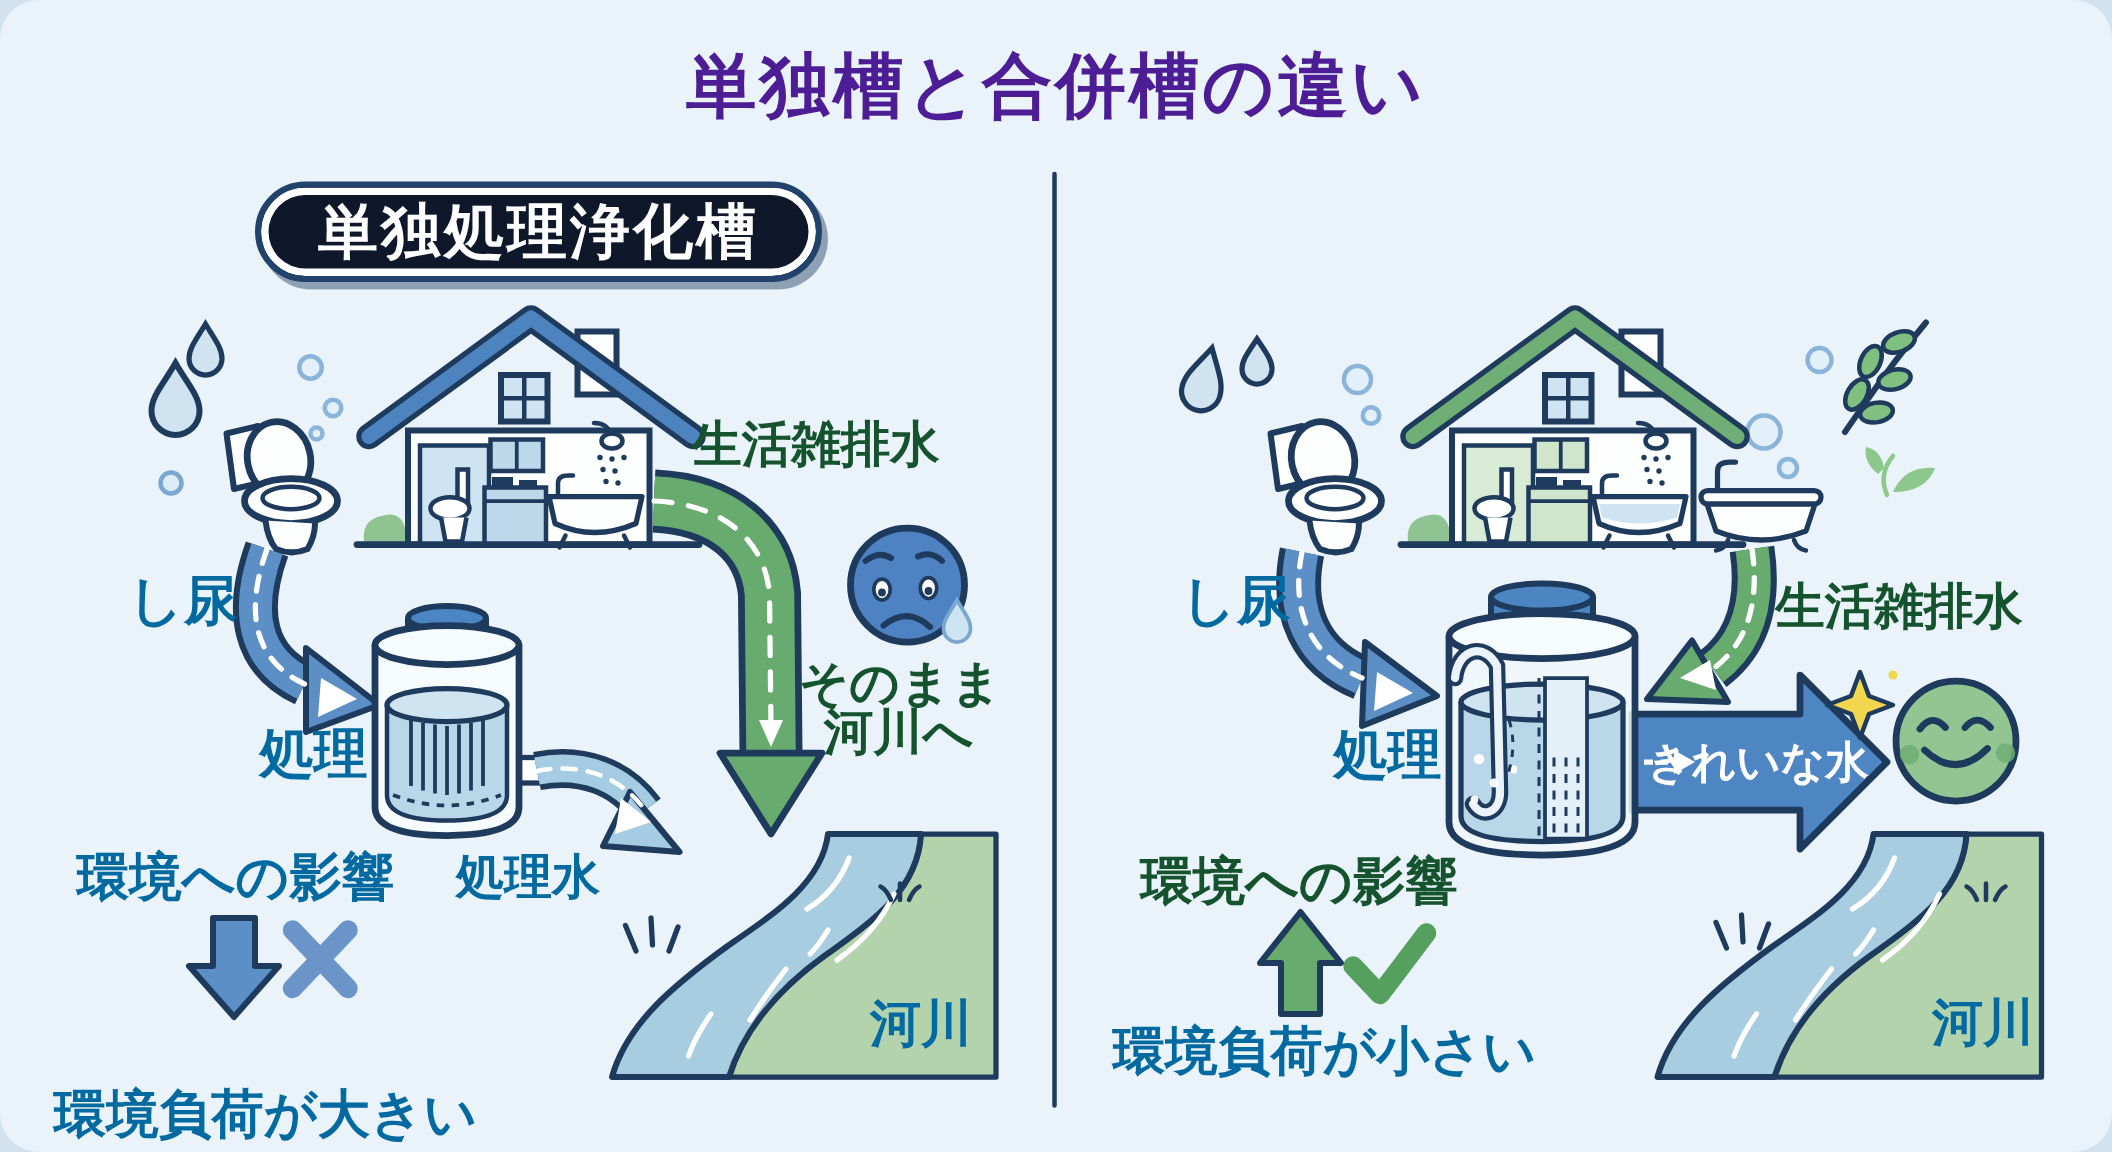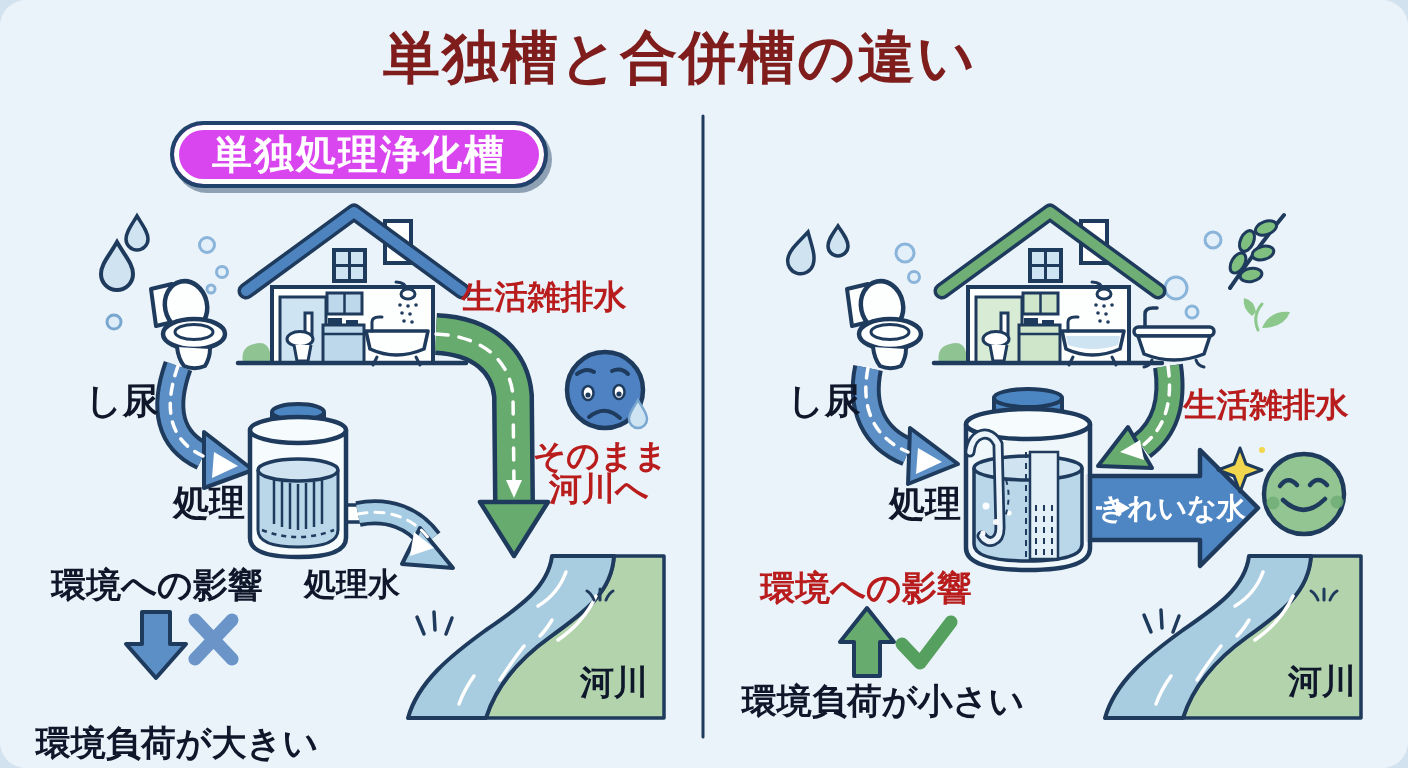--- a/index.html
+++ b/index.html
@@ -5,36 +5,36 @@
   html,body{margin:0;padding:0;}
   .page{
     position:relative;width:1408px;height:768px;overflow:hidden;
     background:#d2e2ee;
     font-family:"DejaVu Sans","Liberation Sans",sans-serif;
   }
   .card{
     position:absolute;inset:0;border-radius:26px;background:#eaf3f9;
   }
   .title{
-    position:absolute;left:680px;top:58px;transform:translate(-50%,-50%);
-    font-size:57px;font-weight:700;color:#7f1d1d;letter-spacing:2px;white-space:nowrap;
+    position:absolute;left:704px;top:58px;transform:translate(-50%,-50%);
+    font-size:47px;font-weight:700;color:#4c1d95;letter-spacing:2px;white-space:nowrap;
   }
   .badge{
     position:absolute;top:121px;width:378px;height:67px;box-sizing:border-box;
     border:4px solid #21426b;border-radius:40px;
     display:flex;align-items:center;justify-content:center;
     font-size:40px;font-weight:700;color:#ffffff;letter-spacing:2px;white-space:nowrap;
   }
-  .badge-left{left:170px;background:#d946ef;box-shadow:inset 0 0 0 5px #ffffff,4px 5px 0 rgba(30,60,95,.45);}
+  .badge-left{left:170px;background:#0f172a;box-shadow:inset 0 0 0 5px #ffffff,4px 5px 0 rgba(30,60,95,.45);}
   .badge-right{left:866px;background:#67a96d;box-shadow:inset 0 0 0 5px #ffffff,4px 5px 0 rgba(40,85,60,.45);}
   .label{
     position:absolute;transform:translate(-50%,-50%);
-    font-weight:700;color:#0f172a;white-space:nowrap;
-  }
-  .green{color:#b91c1c;font-family:Liberation Serif, serif;}
+    font-weight:700;color:#0369a1;white-space:nowrap;
+  }
+  .green{color:#14532d;font-family:Liberation Serif, serif;}
   .white{color:#ffffff;}
   svg{position:absolute;left:0;top:0;}
 </style>
 </head>
 <body>
 
 <div class="page">
   <div class="card"></div>
 
   <svg width="1408" height="768" viewBox="0 0 1408 768">

